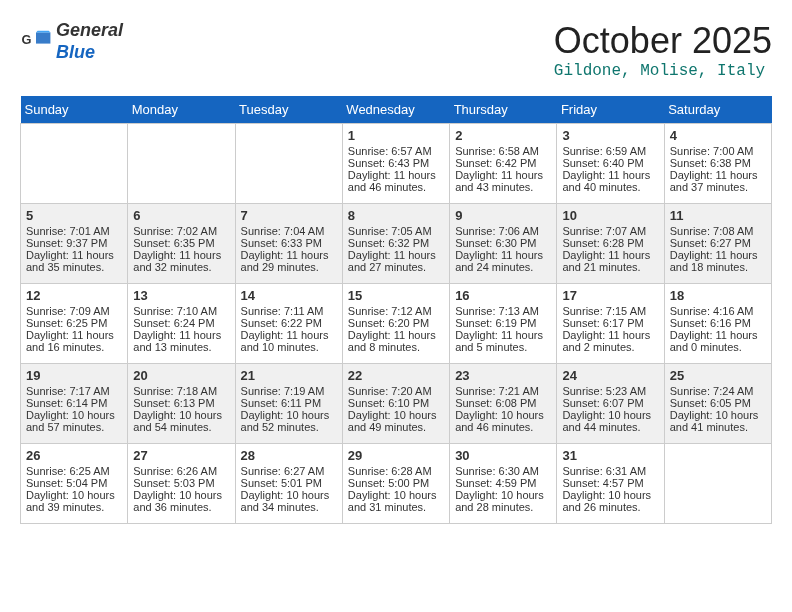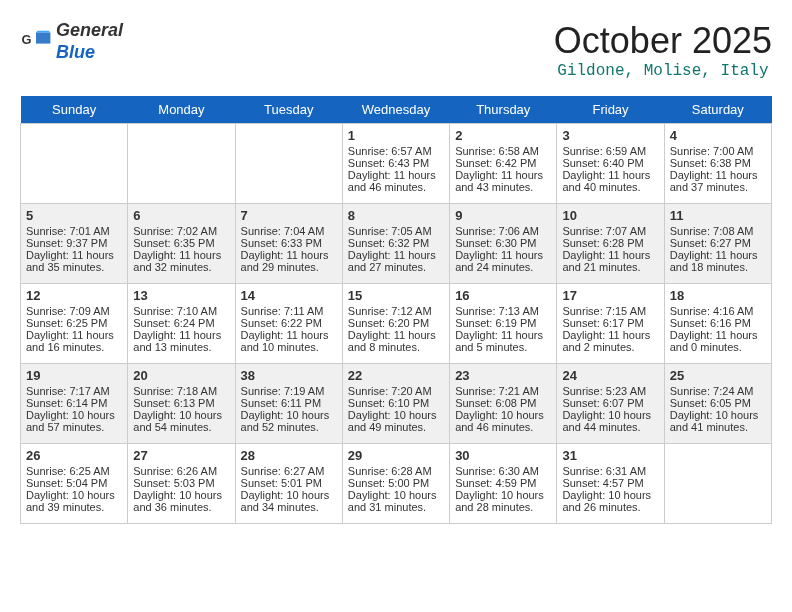--- a/index.html
+++ b/index.html
@@ -27,42 +27,42 @@
       font-style: italic;
     }
     .logo-text .general { color: #333; }
     .logo-text .blue { color: #1565c0; }
     .logo-icon {
       width: 32px;
       height: 32px;
       margin-right: 4px;
     }
     .title-block {
-      text-align: center;
+      text-align: left;
     }
     .month-title {
       font-size: 36px;
       font-weight: normal;
       color: #222;
     }
     .location {
       font-size: 16px;
       color: #0f766e;
       font-family: Liberation Mono, monospace;
     }
     table {
       width: 100%;
       border-collapse: collapse;
       font-size: 11px;
     }
     thead th {
       background-color: #1565c0;
       color: #fff;
       padding: 6px 4px;
-      text-align: center;
+      text-align: left;
       font-size: 13px;
       font-weight: normal;
     }
     tbody td {
       border: 1px solid #ccc;
       padding: 4px 5px;
       vertical-align: top;
       color: #333;
       width: 14.28%;
     }
@@ -243,21 +243,21 @@
           <div>Sunset: 6:14 PM</div>
           <div>Daylight: 10 hours and 57 minutes.</div>
         </td>
         <td>
           <span class="day-num">20</span>
           <div>Sunrise: 7:18 AM</div>
           <div>Sunset: 6:13 PM</div>
           <div>Daylight: 10 hours and 54 minutes.</div>
         </td>
         <td>
-          <span class="day-num">38</span>
+          <span class="day-num">21</span>
           <div>Sunrise: 7:19 AM</div>
           <div>Sunset: 6:11 PM</div>
           <div>Daylight: 10 hours and 52 minutes.</div>
         </td>
         <td>
           <span class="day-num">22</span>
           <div>Sunrise: 7:20 AM</div>
           <div>Sunset: 6:10 PM</div>
           <div>Daylight: 10 hours and 49 minutes.</div>
         </td>

